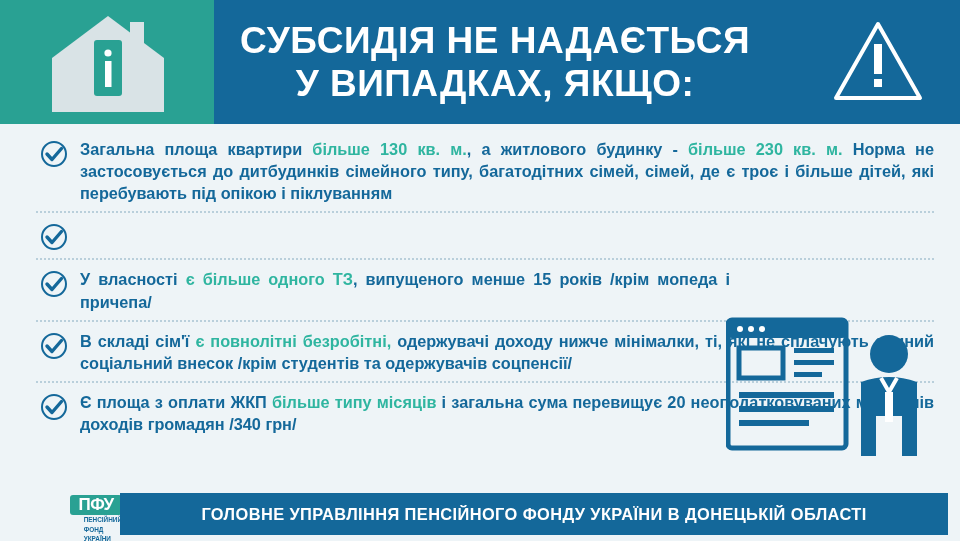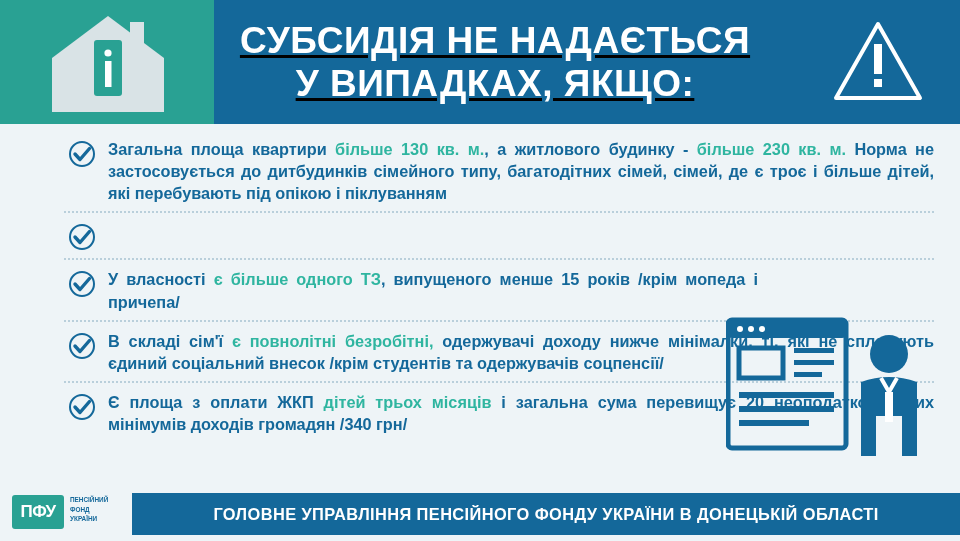--- a/index.html
+++ b/index.html
@@ -22,21 +22,20 @@
   }
 
   
   .header {
     position: relative;
     height: 124px;
     background: #14689a;
     display: flex;
     align-items: center;
     justify-content: center;
-    text-decoration: underline;
   }
   .header-left-band {
     position: absolute;
     left: 0;
     top: 0;
     width: 214px;
     height: 124px;
     background: #2a9d8f;
     background: #29a193;
   }
@@ -72,24 +71,23 @@
     position: absolute;
     right: 36px;
     top: 18px;
     width: 92px;
     height: 86px;
   }
 
   
   .content {
     position: relative;
-    padding: 14px 26px 0 20px;
+    padding: 14px 26px 0 36px;
     height: 380px;
     box-sizing: border-box;
-    margin-left: 44px;
   }
   .item {
     display: flex;
     align-items: flex-start;
     padding-bottom: 7px;
     border-bottom: 2px dotted #b9cfdb;
     margin-bottom: 8px;
   }
   .item:last-of-type {
     border-bottom: none;
@@ -127,43 +125,44 @@
   .footer {
     position: absolute;
     left: 0;
     bottom: 0;
     width: 960px;
     height: 54px;
     background: #eef4f7;
   }
   .footer-bar {
     position: absolute;
-    left: 132px;
+    left: 120px;
     top: 6px;
     width: 828px;
     height: 42px;
     background: #14689a;
     display: flex;
     align-items: center;
     justify-content: center;
   }
   .footer-bar span {
     color: #ffffff;
     font-weight: bold;
     font-size: 16.4px;
     letter-spacing: 0.4px;
   }
   .logo {
     position: absolute;
-    left: 12px;
+    left: 4px;
     top: 8px;
     width: 118px;
     height: 40px;
     display: flex;
-    align-items: flex-start;
+    align-items: flex-end;
+    flex-direction: column;
   }
   .logo-mark {
     width: 52px;
     height: 34px;
     background: #29a193;
     border-radius: 3px;
     color: #fff;
     font-weight: bold;
     font-size: 17px;
     display: flex;
@@ -246,21 +245,21 @@
         <span>В складі сім'ї </span><span class="g">є повнолітні безробітні,</span><span> одержувачі доходу нижче мінімалки, ті, які не сплачують єдиний соціальний внесок /крім студентів та одержувачів соцпенсії/</span>
       </div>
     </div>
 
     <div class="item row5">
       <svg class="check" viewBox="0 0 28 28">
         <circle cx="14" cy="14" r="12" fill="none" stroke="#14689a" stroke-width="2"></circle>
         <path d="M7 14 L12 19.5 L21.5 8.5" fill="none" stroke="#14689a" stroke-width="3.4" stroke-linecap="round" stroke-linejoin="round"></path>
       </svg>
       <div class="txt">
-        <span>Є площа з оплати ЖКП </span><span class="g">дітей трьох місяців</span><span> і загальна сума перевищує 20 неоподатковуваних мінімумів доходів громадян /340 грн/</span>
+        <span>Є площа з оплати ЖКП </span><span class="g">більше типу місяців</span><span> і загальна сума перевищує 20 неоподатковуваних мінімумів доходів громадян /340 грн/</span>
       </div>
     </div>
 
     <svg class="illus" viewBox="0 0 212 148">
       <rect x="2" y="4" width="118" height="128" rx="4" fill="none" stroke="#14689a" stroke-width="5"></rect>
       <rect x="2" y="4" width="118" height="18" rx="4" fill="#14689a"></rect>
       <circle cx="14" cy="13" r="3" fill="#ffffff"></circle>
       <circle cx="25" cy="13" r="3" fill="#ffffff"></circle>
       <circle cx="36" cy="13" r="3" fill="#ffffff"></circle>
       <rect x="13" y="32" width="44" height="30" fill="none" stroke="#14689a" stroke-width="5"></rect>

